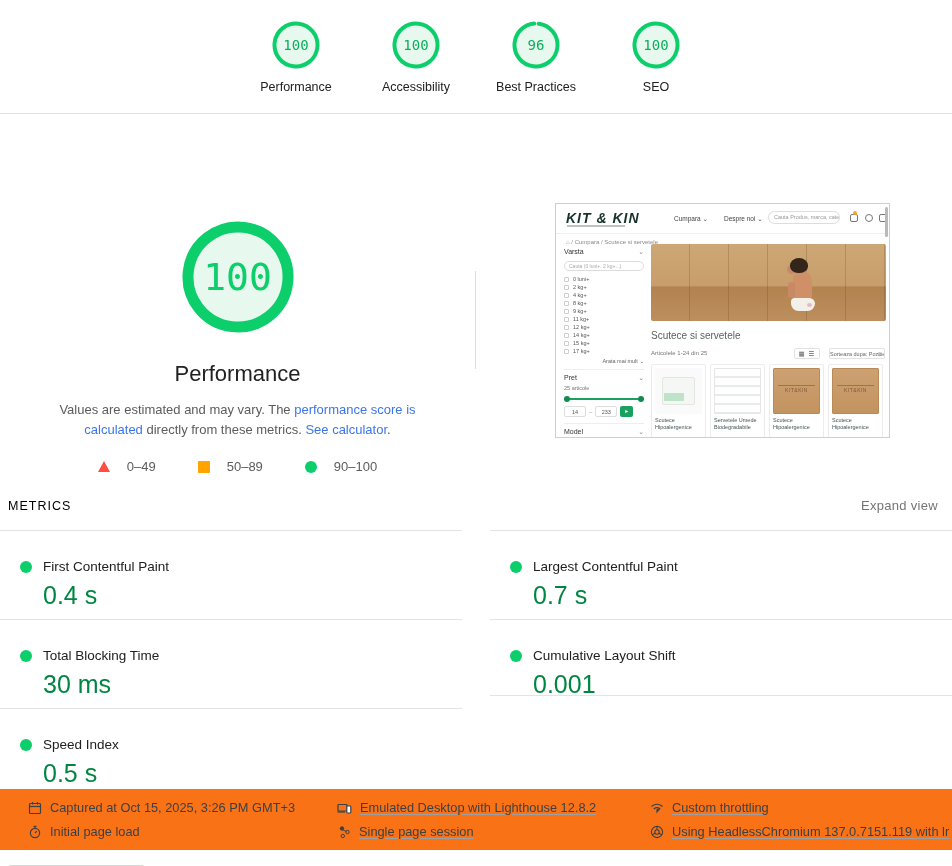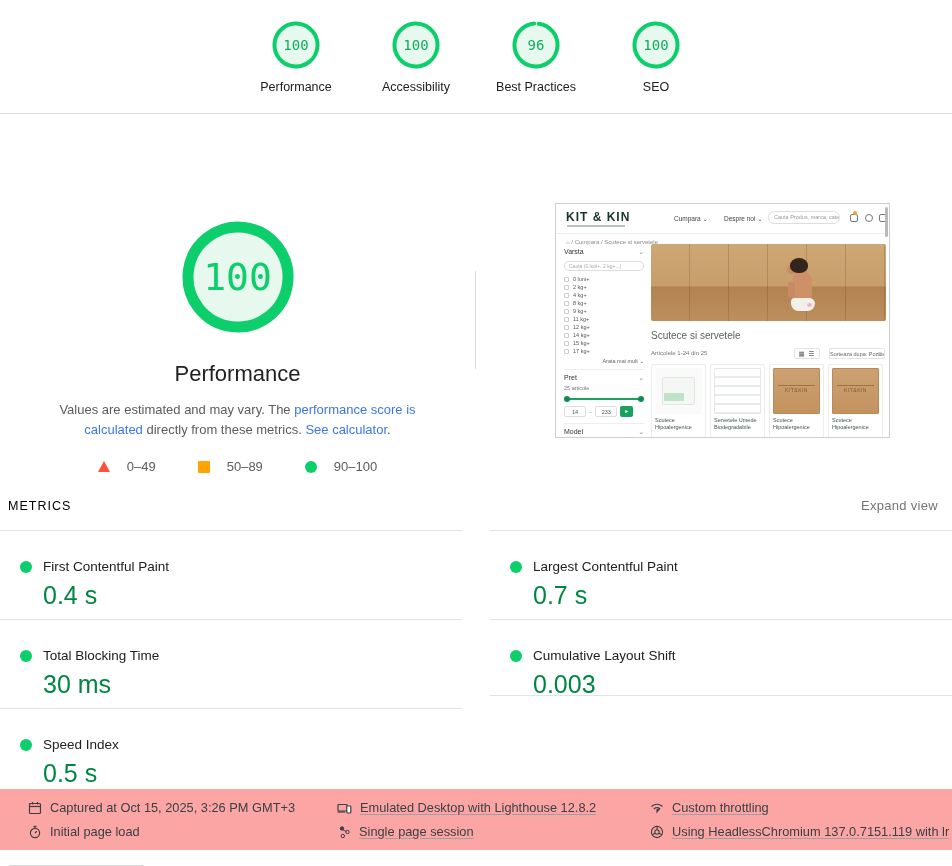--- a/index.html
+++ b/index.html
@@ -31,21 +31,21 @@
     border-right:6.5px solid transparent; border-bottom:11px solid #ff4e42; }
   .shape-square { width:12px; height:12px; background:#ffa400; border-radius:1px; }
   .shape-circle { width:12px; height:12px; background:#0cce6b; border-radius:50%; }
   .v-divider { position:absolute; left:475px; top:157px; width:1px; height:98px; background:#dcdcdc; }
 
   
   .shot { position:absolute; left:555px; top:89px; width:335px; height:235px;
     border:1px solid #cfcfcf; background:#fff; overflow:hidden; cursor:pointer; }
   .shot-scrollbar { position:absolute; right:1px; top:3px; width:3px; height:30px; background:#b9b9b9; border-radius:2px; }
   .shot-header { position:absolute; left:0; top:0; right:0; height:30px; border-bottom:1px solid #efefef; }
-  .shot-logo { position:absolute; left:10px; top:6px; font-size:12px; font-weight:bold; letter-spacing:1px; color:#17342c; }
+  .shot-logo { position:absolute; left:10px; top:6px; font-size:14px; font-weight:bold; letter-spacing:1px; color:#17342c;font-style:italic; }
   .shot-logo-sub { position:absolute; left:11px; top:21px; width:58px; height:2px; background:#b9c4c0; }
   .shot-nav { position:absolute; top:11px; font-size:6.5px; color:#444; }
   .shot-search { position:absolute; left:212px; top:7px; width:72px; height:13px; border:1px solid #ddd;
     border-radius:7px; font-size:5.5px; color:#999; line-height:11px; padding-left:5px;
     white-space:nowrap; overflow:hidden; }
   .shot-hicon { position:absolute; top:10px; width:8px; height:8px; border:1px solid #777; border-radius:2px; }
   .shot-hicon.round { border-radius:50%; }
   .shot-dot-badge { position:absolute; left:297px; top:7px; width:4px; height:4px; background:#f5a623; border-radius:50%; }
   .shot-crumbs { position:absolute; left:10px; top:35px; font-size:6px; color:#8a8a8a; }
   
@@ -110,21 +110,21 @@
     font-family:inherit; }
   .metrics-grid { display:grid; grid-template-columns:1fr 1fr; column-gap:28px; }
   .mcol .metric-row { border-top:1px solid #e3e3e3; padding:28px 0 12px 20px; height:77px;margin-top:12px; }
   .mcol.right .metric-row:last-child { border-bottom:1px solid #e3e3e3; }
   .metric-top { display:flex; align-items:center; gap:11px; }
   .metric-dot { width:12px; height:12px; border-radius:50%; background:#0cce6b; flex:0 0 auto; }
   .metric-name { font-size:13.5px; color:#212121; }
   .metric-value { margin:7px 0 0 23px; font-size:25px; color:#018642; }
 
   
-  .env { margin-top:4px; background:#fca5a5; padding:11px 0 11px 28px; display:grid;
+  .env { margin-top:4px; background:#f97316; padding:11px 0 11px 28px; display:grid;
     grid-template-columns:309px 313px 1fr; row-gap:9px; grid-auto-flow:column;
     grid-template-rows:repeat(2, 15px); }
   .env-item { display:flex; align-items:center; gap:8px; font-size:12.8px; color:#3c4043;
     white-space:nowrap; overflow:hidden; }
   .env-item svg { flex:0 0 auto; }
   .env-item.u .env-text { text-decoration:underline; text-decoration-color:#9aa0a6; text-underline-offset:2px; cursor:default; }
 
   
   .treemap-btn { margin:15px 0 0 8px; display:inline-flex; align-items:center; gap:9px;
     padding:6px 13px 7px 12px; background:#fde047; border:1px solid #d6d6d6; border-radius:3px; cursor:pointer; }
@@ -393,21 +393,21 @@
             <span class="metric-name">Largest Contentful Paint</span>
           </div>
           <div class="metric-value">0.7 s</div>
         </div>
 
         <div class="metric-row">
           <div class="metric-top">
             <span class="metric-dot"></span>
             <span class="metric-name">Cumulative Layout Shift</span>
           </div>
-          <div class="metric-value">0.003</div>
+          <div class="metric-value">0.001</div>
         </div>
       </div>
   </div>
 </div>
 
 
 <div class="env">
   <div class="env-item">
     <svg width="14" height="14" viewBox="0 0 14 14" fill="none" stroke="#3c4043" stroke-width="1.2">
       <rect x="1.5" y="2.5" width="11" height="10" rx="1"></rect>

